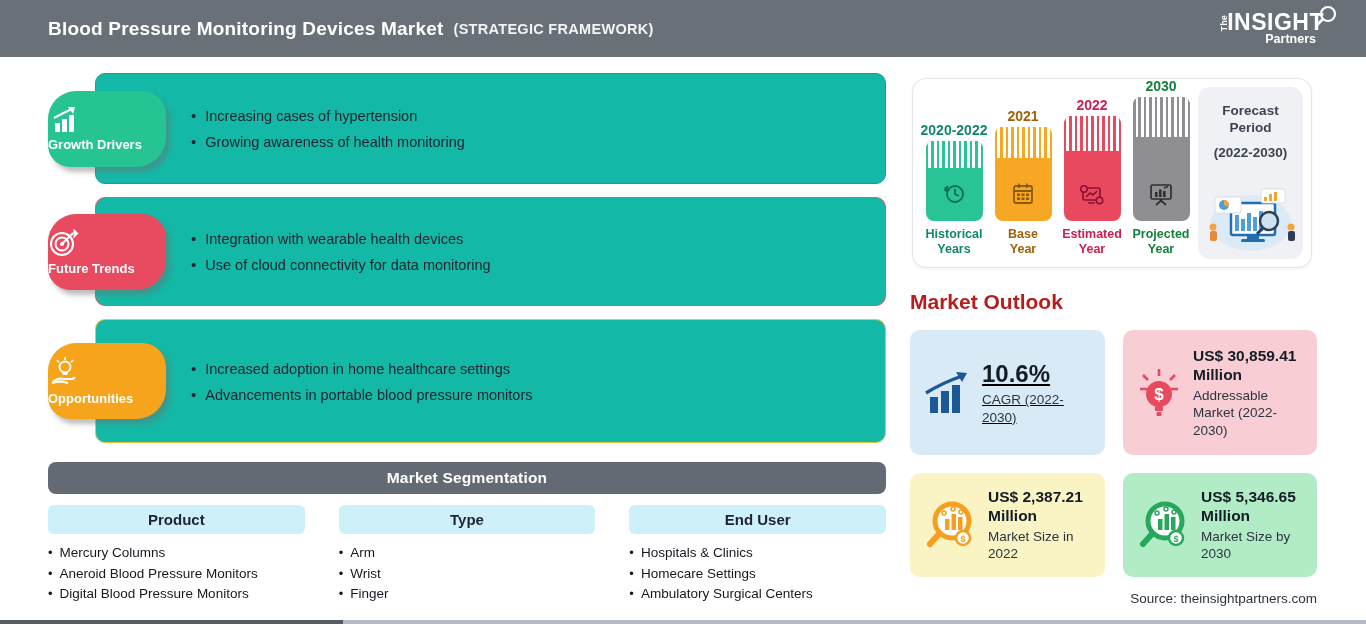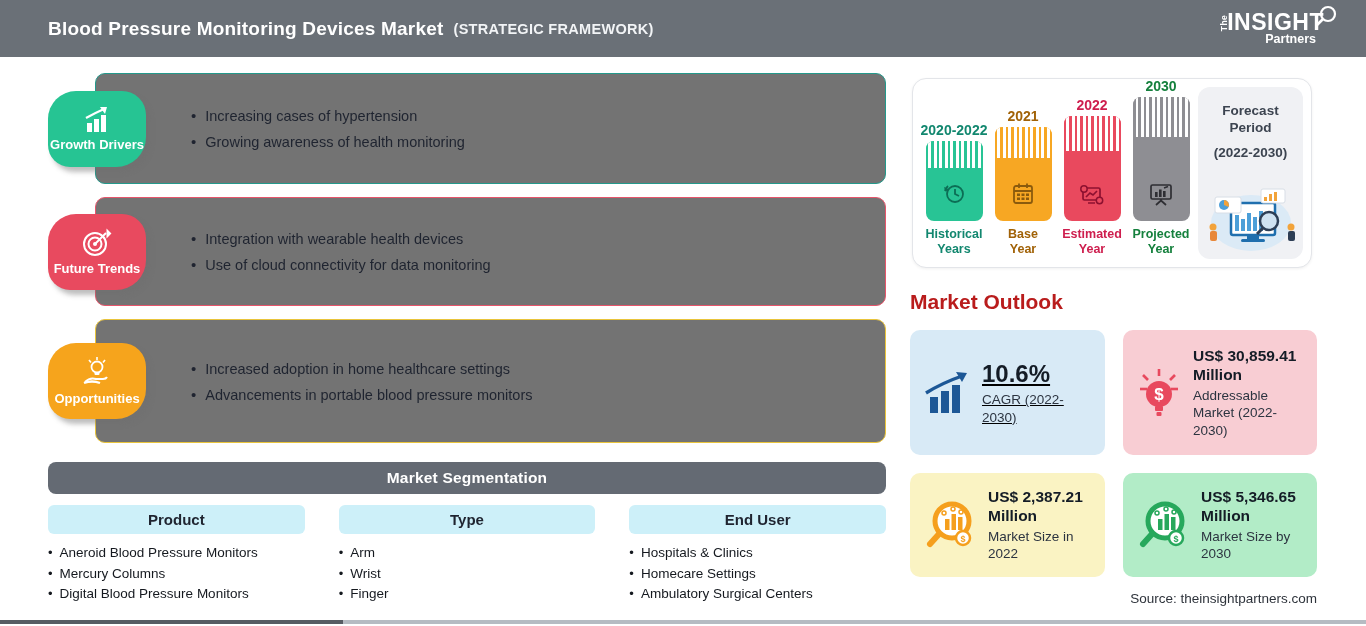--- a/index.html
+++ b/index.html
@@ -16,30 +16,30 @@
   .logo .the { position:absolute; left:-11px; top:7px; font-size:8.5px; font-weight:bold;
                transform:rotate(-90deg); letter-spacing:.5px; }
   .logo .insight { font-size:23px; font-weight:bold; letter-spacing:.5px; line-height:1; }
   .logo .partners { display:block; text-align:right; font-size:12.5px; font-weight:bold; margin-top:-2px; margin-right:8px; }
   .logo svg { position:absolute; right:-2px; top:-7px; }
 
   
   .left-col { position:absolute; left:48px; top:73px; width:838px; }
   .panel-row { position:relative; }
   .panel-row + .panel-row { margin-top:13px; }
-  .info-box { margin-left:47px; border-radius:10px; background:#737373; display:flex; flex-direction:column;
+  .info-box { margin-left:47px; border-radius:10px; background:#14b8a6; display:flex; flex-direction:column;
               justify-content:center; gap:9px; padding:14px 20px 14px 95px; }
   .row-growth .info-box { border:1.5px solid #23998b; height:111px; }
   .row-trends .info-box { border:1.5px solid #e6556b; height:109px; }
   .row-opps   .info-box { border:1.5px solid #e9c43b; height:124px; }
   .bullet { font-size:14.5px; color:#1f2430; display:flex; align-items:baseline; }
   .bullet::before { content:"•"; font-size:15px; margin-right:9px; color:#1f2430; }
 
-  .badge { position:absolute; left:0; top:50%; transform:translateY(-50%); width:98px; height:76px;
-           display:flex; flex-direction:column; align-items:center; justify-content:center; gap:3px;
+  .badge { position:absolute; left:0; top:50%; transform:translateY(-50%); width:118px; height:76px;
+           display:flex; flex-direction:column; justify-content:center; gap:3px;
            border-radius:28px 24px 30px 22px; box-shadow:4px 5px 5px rgba(110,110,110,.45); z-index:2; }
   .badge-growth { background:#26c493; }
   .badge-trends { background:#e84a5f; }
   .badge-opps   { background:#f6a41c; }
   .badge .blabel { color:#fff; font-size:13px; font-weight:bold; }
 
   
   .seg-bar { margin-top:19px; height:32px; background:#646a73; border-radius:8px; display:flex;
              align-items:center; justify-content:center; }
   .seg-bar span { color:#fff; font-size:15.5px; font-weight:bold; letter-spacing:.2px; }
@@ -169,22 +169,22 @@
       </div>
     </div>
 
     <div class="seg-bar">
       <span>Market Segmentation</span>
     </div>
     <div class="seg-grid">
       <div>
         <div class="seg-head">Product</div>
         <ul class="seg-list">
+          <li>Mercury Columns</li>
           <li>Aneroid Blood Pressure Monitors</li>
-          <li>Mercury Columns</li>
           <li>Digital Blood Pressure Monitors</li>
         </ul>
       </div>
       <div>
         <div class="seg-head">Type</div>
         <ul class="seg-list">
           <li>Arm</li>
           <li>Wrist</li>
           <li>Finger</li>
         </ul>

